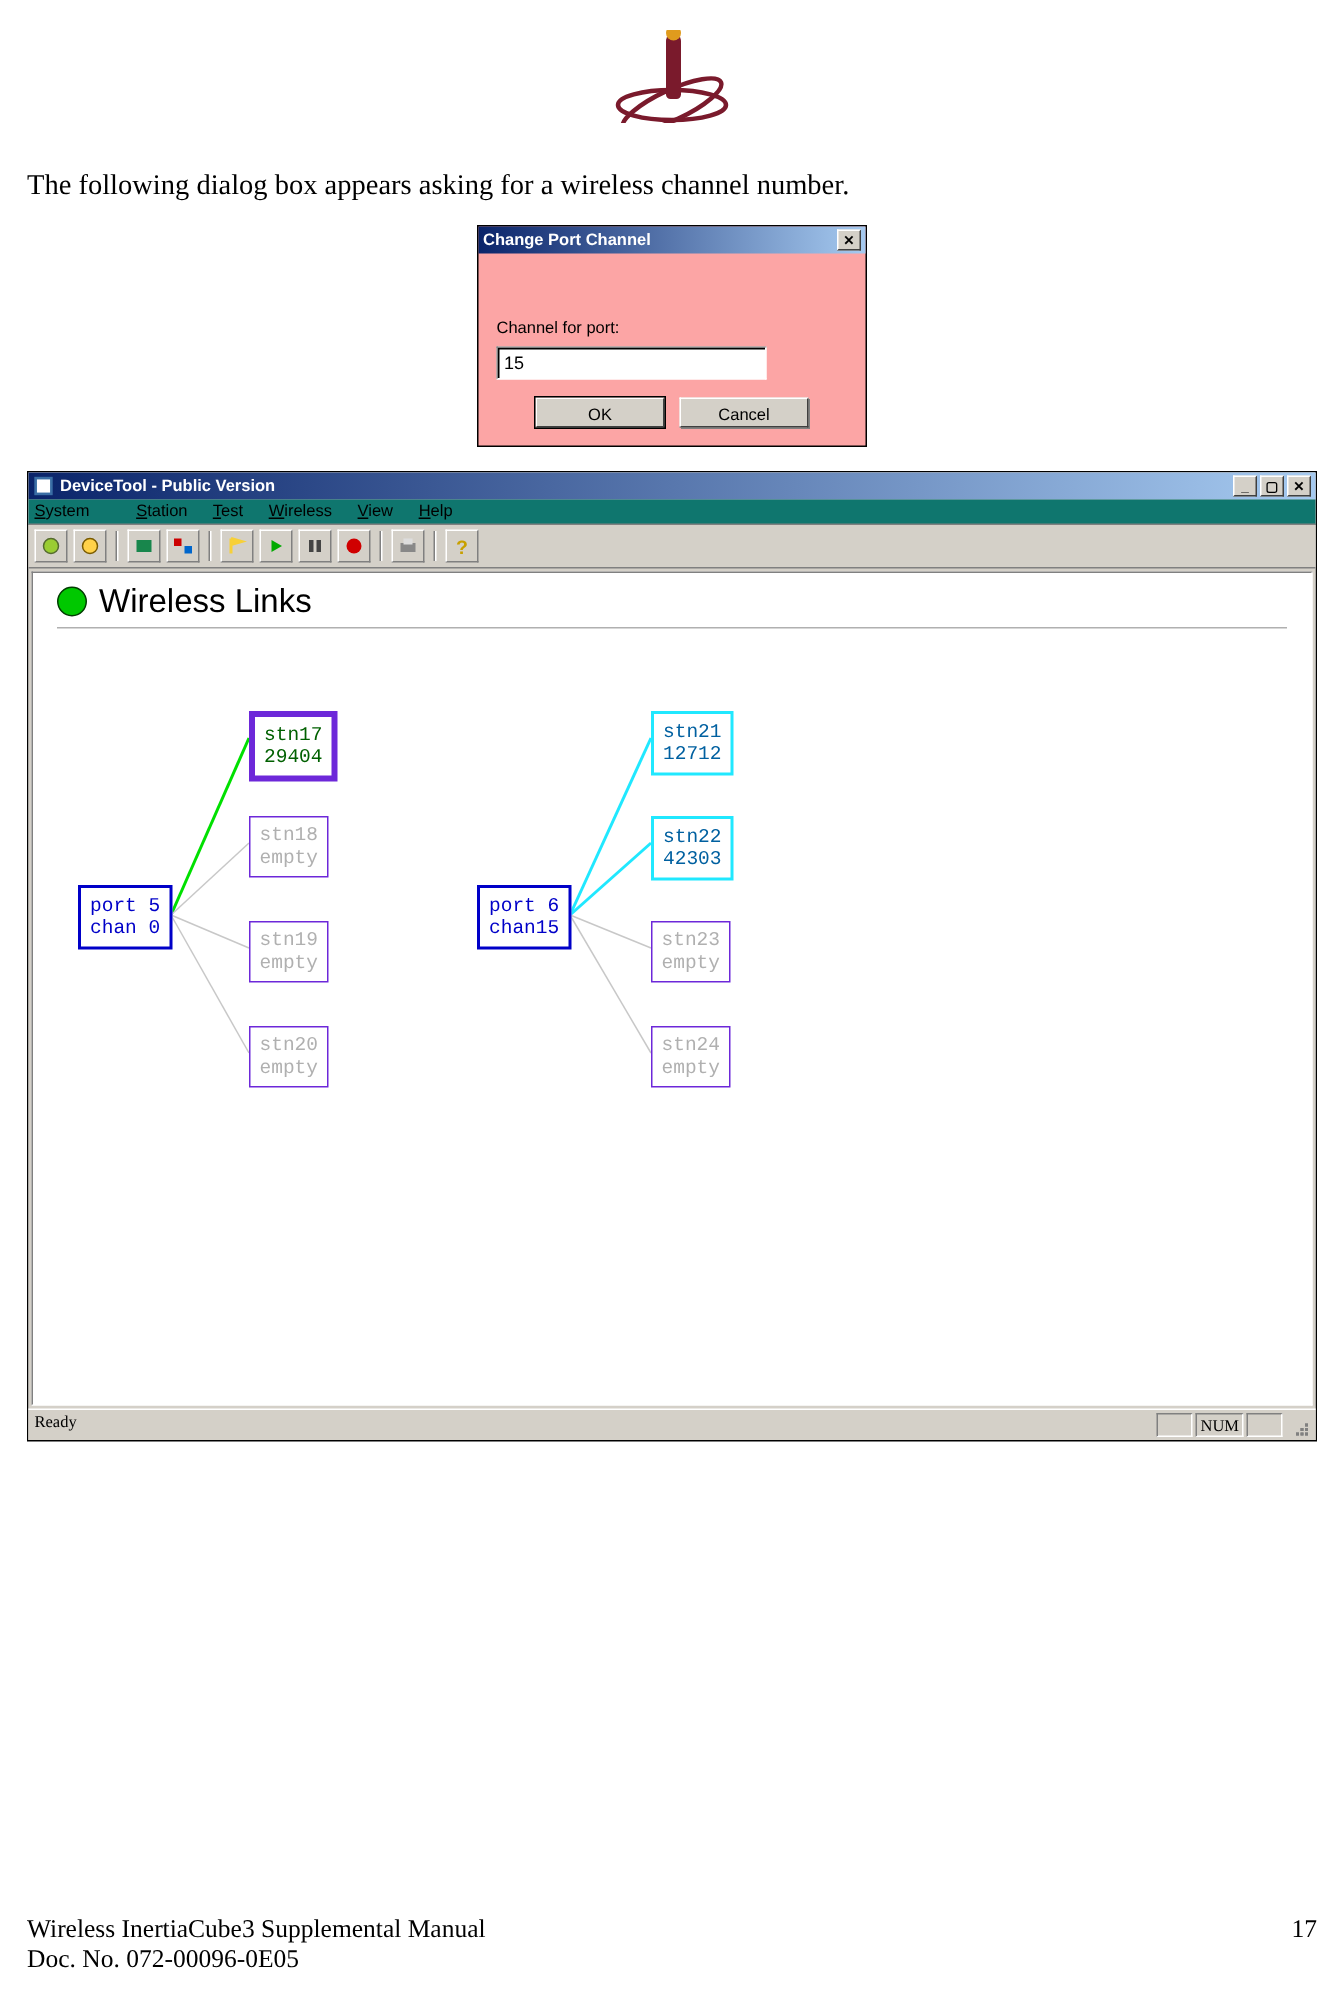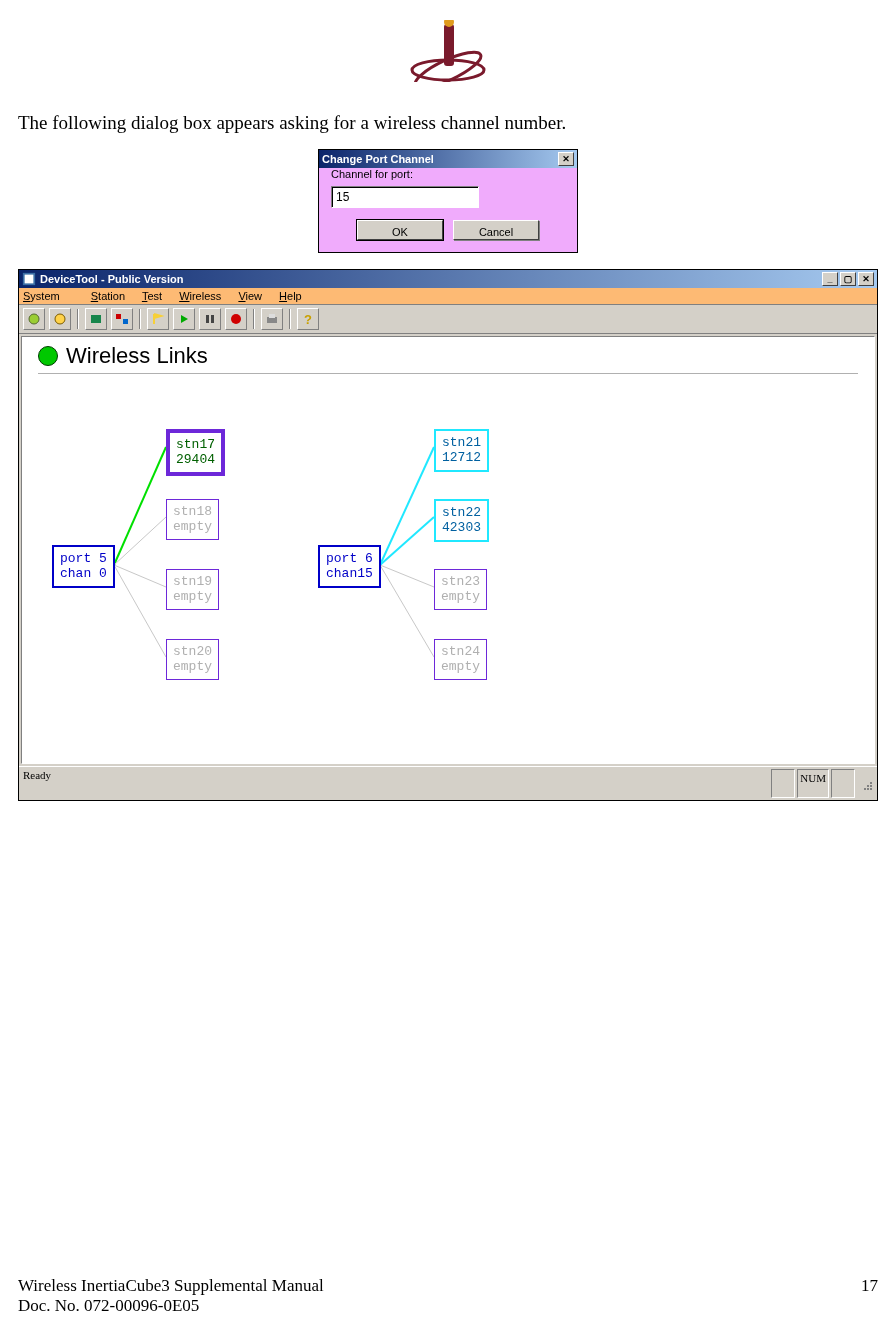--- a/index.html
+++ b/index.html
@@ -22,21 +22,21 @@
     font-size: 36px;
     letter-spacing: 2px;
     color: #7a1a2c;
   }
   .logo-text .first { font-size: 44px; }
   .para { text-align: justify; margin: 6px 0 14px 0; line-height: 1.25; }
 
   
   .win-font { font-family: Tahoma, 'MS Sans Serif', Arial, sans-serif; font-size: 11px; }
   .win-frame {
-    background: #f0abfc;
+    background: #fca5a5;
     border-top: 2px solid #f0f0f0;
     border-left: 2px solid #f0f0f0;
     border-right: 2px solid #404040;
     border-bottom: 2px solid #404040;
   }
   .titlebar {
     background: linear-gradient(to right,#0a246a,#a6caf0);
     color: #fff;
     display: flex;
     align-items: center;
@@ -57,23 +57,23 @@
     display:flex; align-items:center; justify-content:center;
     font-family: Arial; font-size: 9px; font-weight: bold; color:#000;
   }
 
   
   .dialog1-wrap { text-align:center; margin: 10px 0 14px 0; }
   .dialog1 {
     display:inline-block; width: 260px; text-align:left;
     border: 1px solid #000;
   }
-  .dialog1 .body { padding: 0 12px 12px 12px; }
+  .dialog1 .body { padding: 0 12px 12px 12px; margin-top: 44px; }
   .sunken-input {
-    width: 148px; height: 22px; padding: 2px 4px;
+    width: 180px; height: 22px; padding: 2px 4px;
     background:#fff;
     border-top:1px solid #808080; border-left:1px solid #808080;
     border-right:1px solid #fff; border-bottom:1px solid #fff;
     box-shadow: inset 1px 1px 0 #000;
     font-family: 'MS Sans Serif', Tahoma, Arial; font-size: 12px;
   }
   .dlg-btn-row { display:flex; gap: 10px; margin-top: 12px; justify-content: center;}
   .dlg-btn {
     width: 86px; height: 20px; text-align:center; line-height:22px;
     background:#d4d0c8;
@@ -81,40 +81,40 @@
     border-right:1px solid #404040; border-bottom:1px solid #404040;
     box-shadow: 1px 1px 0 #808080;
     font-family: Tahoma, Arial; font-size: 11px;
   }
   .dlg-btn.default { outline: 1px solid #000; }
 
   
   .appwin-wrap { margin-top: 16px; border: 1px solid #000; }
   .appwin { background:#d4d0c8; }
   .menubar {
-    background:#fdba74; padding: 2px 4px;
+    background:#0f766e; padding: 2px 4px;
     font-family: Tahoma, Arial; font-size: 11px;
     border-bottom: 1px solid #808080;
   }
   .menubar span { margin-right: 14px; }
   .menubar u { text-decoration: underline; }
   .toolbar {
     background:#d4d0c8; padding: 3px 4px;
     display:flex; align-items:center; gap:4px;
     border-bottom: 1px solid #808080;
   }
   .tool-sep { width:2px; height:20px; border-left:1px solid #808080; border-right:1px solid #fff; margin:0 2px;}
   .tbtn {
     width: 22px; height: 22px;
     display:flex; align-items:center; justify-content:center;
     border-top:1px solid #fff; border-left:1px solid #fff;
     border-right:1px solid #808080; border-bottom:1px solid #808080;
   }
   .client {
-    background:#fff; height: 428px; position:relative; overflow:hidden;
+    background:#fff; height: 556px; position:relative; overflow:hidden;
     border: 1px solid #808080; border-right-color:#fff; border-bottom-color:#fff;
     margin: 2px;
   }
   .wl-header { display:flex; align-items:center; gap:8px; padding:6px 10px 0 16px;}
   .status-dot { width: 20px; height: 20px; border-radius:50%; background:#00c800; border:1px solid #003c00;}
   .wl-title { font-family: Arial, sans-serif; font-size: 22px; }
   .wl-hr { margin: 4px 16px 0 16px; height:1px; background:#b0b0b0;}
 
   
   .diagram { position:absolute; left:0; top:48px; width:100%; height:500px; }
@@ -136,21 +136,21 @@
     background:#d4d0c8;
     border-top:1px solid #fff;
     display:flex; justify-content:space-between;
     font-family: Tahoma; font-size:11px;
     padding:2px 4px;
   }
   .statusbar .cells { display:flex; gap:2px; align-items:center;}
   .sb-cell {
     border-top:1px solid #808080; border-left:1px solid #808080;
     border-right:1px solid #fff; border-bottom:1px solid #fff;
-    padding: 1px 2px; min-width: 24px; height:29px; line-height:14px;
+    padding: 1px 2px; min-width: 24px; height:16px; line-height:14px;
   }
   .grip { width:16px; height:16px; position:relative; }
   .grip::before, .grip::after {
     content:""; position:absolute; right:1px; bottom:1px;
     width:2px; height:2px; background:#808080; box-shadow:
       -3px 0 #808080, -6px 0 #808080,
       0 -3px #808080, -3px -3px #808080,
       0 -6px #808080;
   }
 

